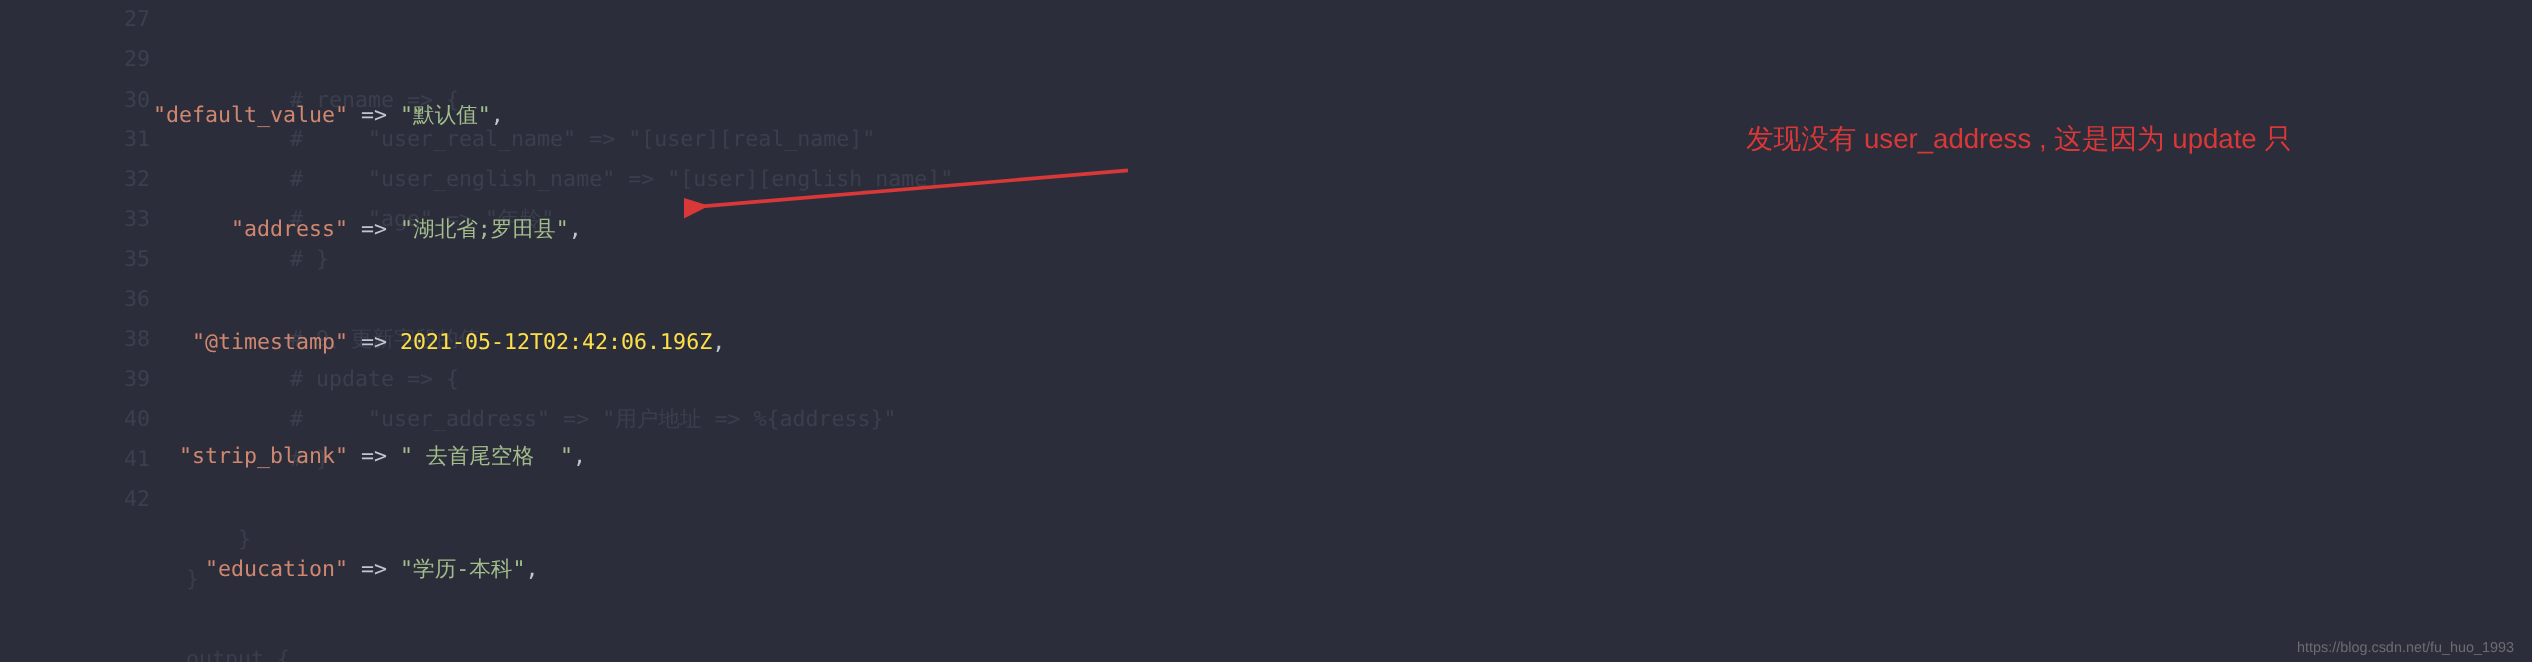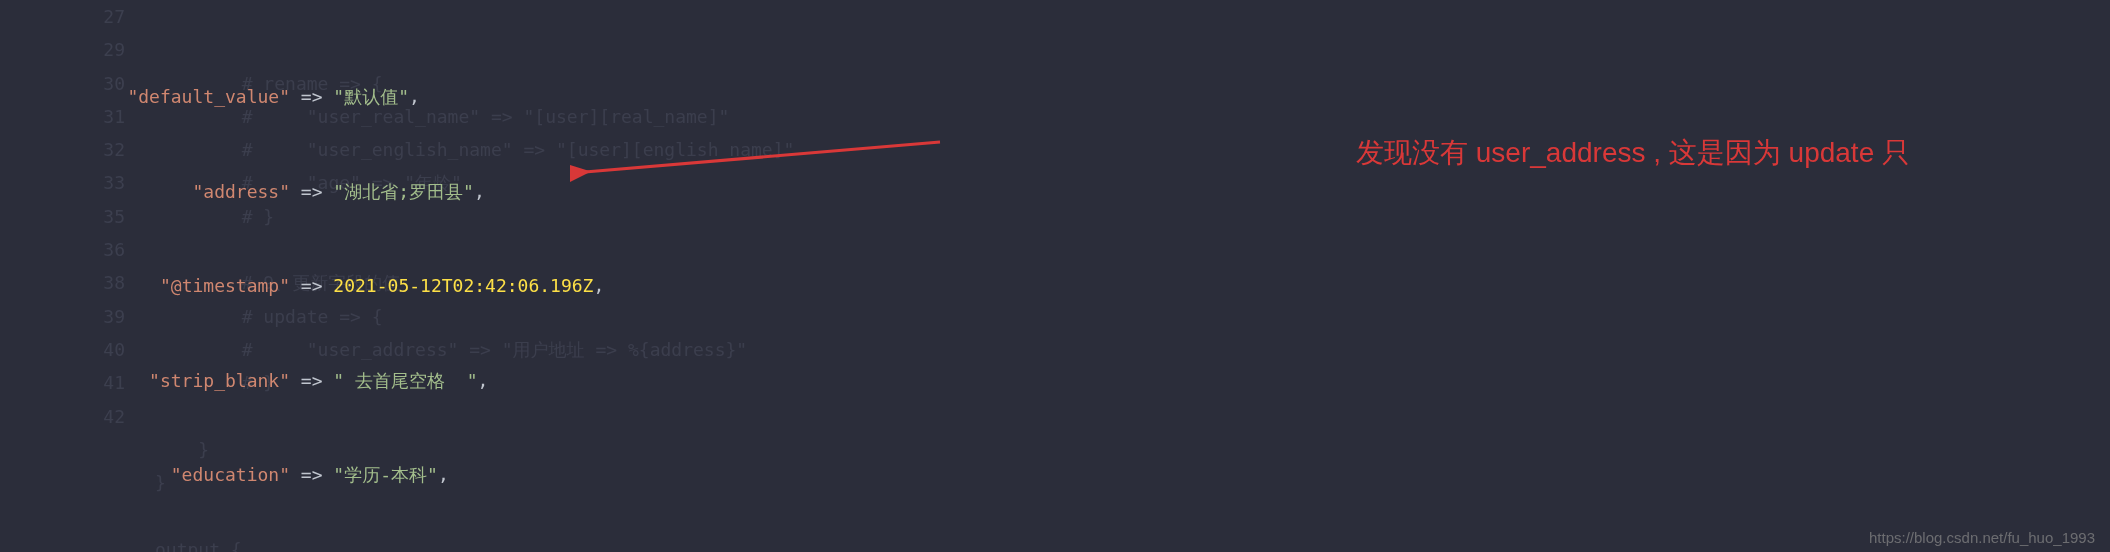--- a/index.html
+++ b/index.html
@@ -51,40 +51,40 @@
       color: #c0c5ce;
     }
     .string {
       color: #a3be8c;
     }
     .date {
       color: #fde047;
     }
     .annotation {
       position: absolute;
-      top: 132px;
+      top: 98px;
       right: 200px;
       color: #d93838;
-      font-size: 28px;
+      font-size: 23px;
       font-family: 'PingFang SC', 'Microsoft YaHei', sans-serif;
       line-height: 1.5;
       text-align: center;
     }
     .arrow-svg {
       position: absolute;
       top: 132px;
       left: 570px;
       pointer-events: none;
     }
     .watermark {
       position: absolute;
       bottom: 6px;
       right: 15px;
       color: #888;
-      font-size: 15px;
+      font-size: 12px;
       font-family: Arial, sans-serif;
       opacity: 0.7;
     }
     .row {
       display: block;
       height: 31.5px;
       line-height: 31.5px;
     }
     .key-col {
       display: inline-block;

